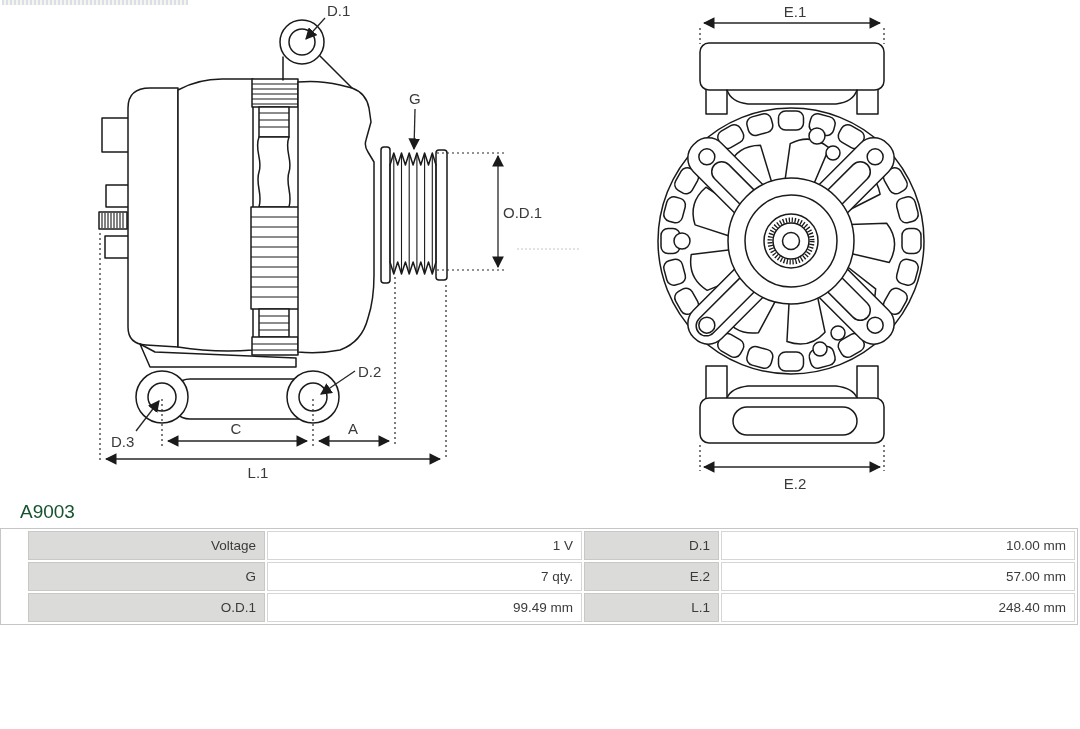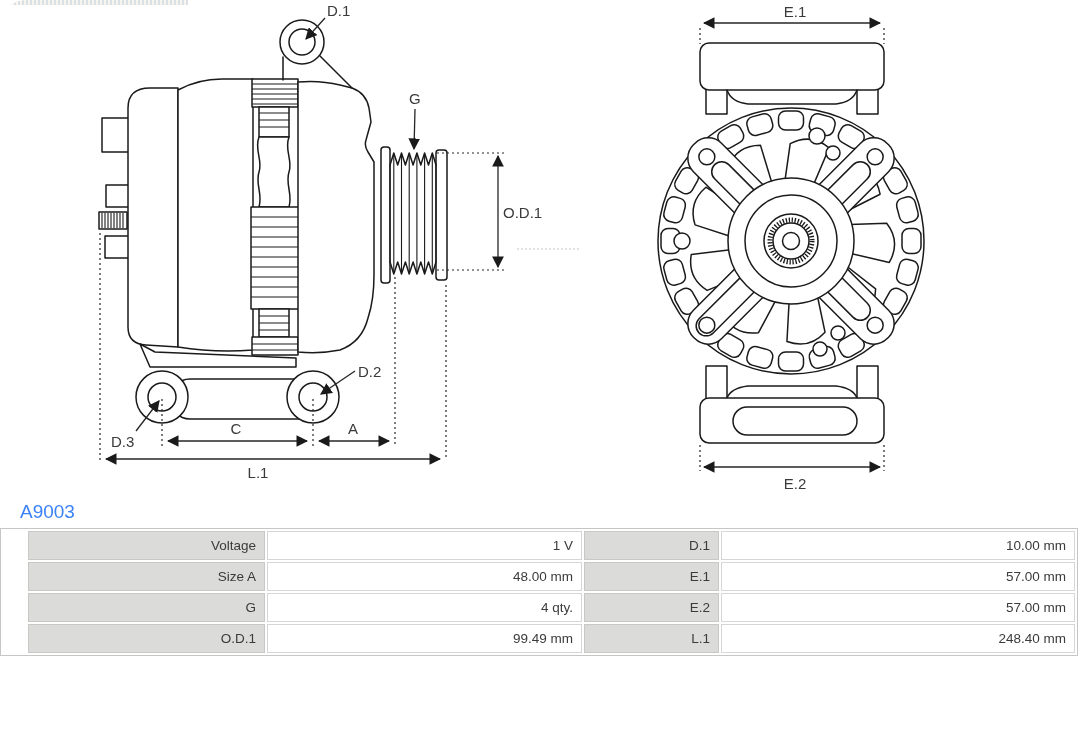--- a/index.html
+++ b/index.html
@@ -1,17 +1,17 @@
 <!DOCTYPE html>
 <html><head>
 <meta charset="utf-8">
 <style>
   html,body{margin:0;padding:0;background:#fff;}
   #page{position:relative;width:1080px;height:729px;background:#fff;overflow:hidden;
-        font-family:"Liberation Sans",sans-serif;border-radius:26px;}
+        font-family:"Liberation Sans",sans-serif;}
   #artifact-strip{position:absolute;left:2px;top:0;width:186px;height:5px;opacity:.55;
         background:repeating-linear-gradient(90deg,#b9c6d2 0 2px,#f2ede2 2px 4px);}
   svg{display:block;}
   svg text{font-family:"Liberation Sans",sans-serif;font-size:15px;fill:#3a3a3a;}
   .ln{fill:none;stroke:#1a1a1a;stroke-width:1.5;stroke-linejoin:round;stroke-linecap:round;}
   .fw{fill:#fff;stroke:#1a1a1a;stroke-width:1.5;stroke-linejoin:round;}
   .thin{fill:none;stroke:#1a1a1a;stroke-width:1.1;}
   .dim{fill:none;stroke:#262626;stroke-width:1.3;}
   .ext{fill:none;stroke:#262626;stroke-width:1.2;stroke-dasharray:2 3;}
   .faint{fill:none;stroke:#c5c5c5;stroke-width:1.2;stroke-dasharray:2 2;}
@@ -205,45 +205,39 @@
         <path class="ext" d="M700,28 V44 M884,28 V44"></path>
         <path class="ext" d="M700,445 V471 M884,445 V471"></path>
       </g>
       <path class="dim" d="M704,23 H880" marker-start="url(#arr)" marker-end="url(#arr)"></path>
       <path class="dim" d="M704,467 H880" marker-start="url(#arr)" marker-end="url(#arr)"></path>
       <text x="795" y="17" text-anchor="middle">E.1</text>
       <text x="795" y="489" text-anchor="middle">E.2</text>
     </g>
   </svg>
 
-  <div id="part-number" style="color:#3b82f6;margin-left:20px;">A9003</div>
+  <div id="part-number" style="color:#14532d;margin-left:20px;">A9003</div>
 
   <table id="spec-table">
     <colgroup>
         <col class="c1">
         <col class="c2">
         <col class="c3">
         <col class="c4">
       </colgroup>
     <tbody>
       <tr>
         <td class="lbl">Voltage</td>
         <td class="val">1 V</td>
         <td class="lbl">D.1</td>
         <td class="val">10.00 mm</td>
       </tr>
       <tr>
-        <td class="lbl">Size A</td>
-        <td class="val">48.00 mm</td>
-        <td class="lbl">E.1</td>
-        <td class="val">57.00 mm</td>
-      </tr>
-      <tr>
         <td class="lbl">G</td>
-        <td class="val">4 qty.</td>
+        <td class="val">7 qty.</td>
         <td class="lbl">E.2</td>
         <td class="val">57.00 mm</td>
       </tr>
       <tr>
         <td class="lbl">O.D.1</td>
         <td class="val">99.49 mm</td>
         <td class="lbl">L.1</td>
         <td class="val">248.40 mm</td>
       </tr>
     </tbody>

